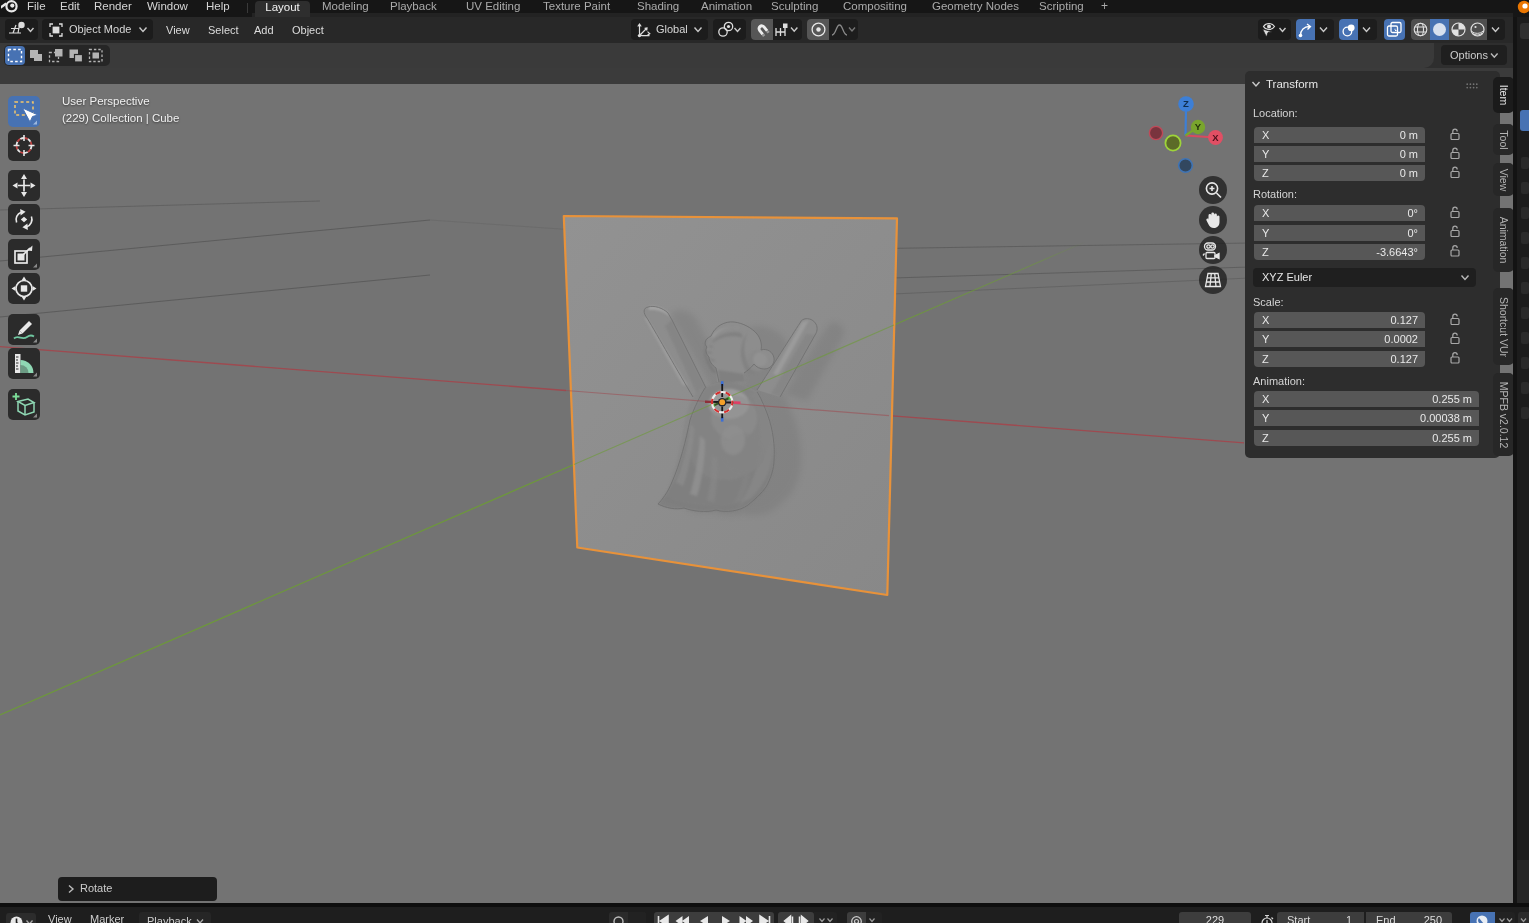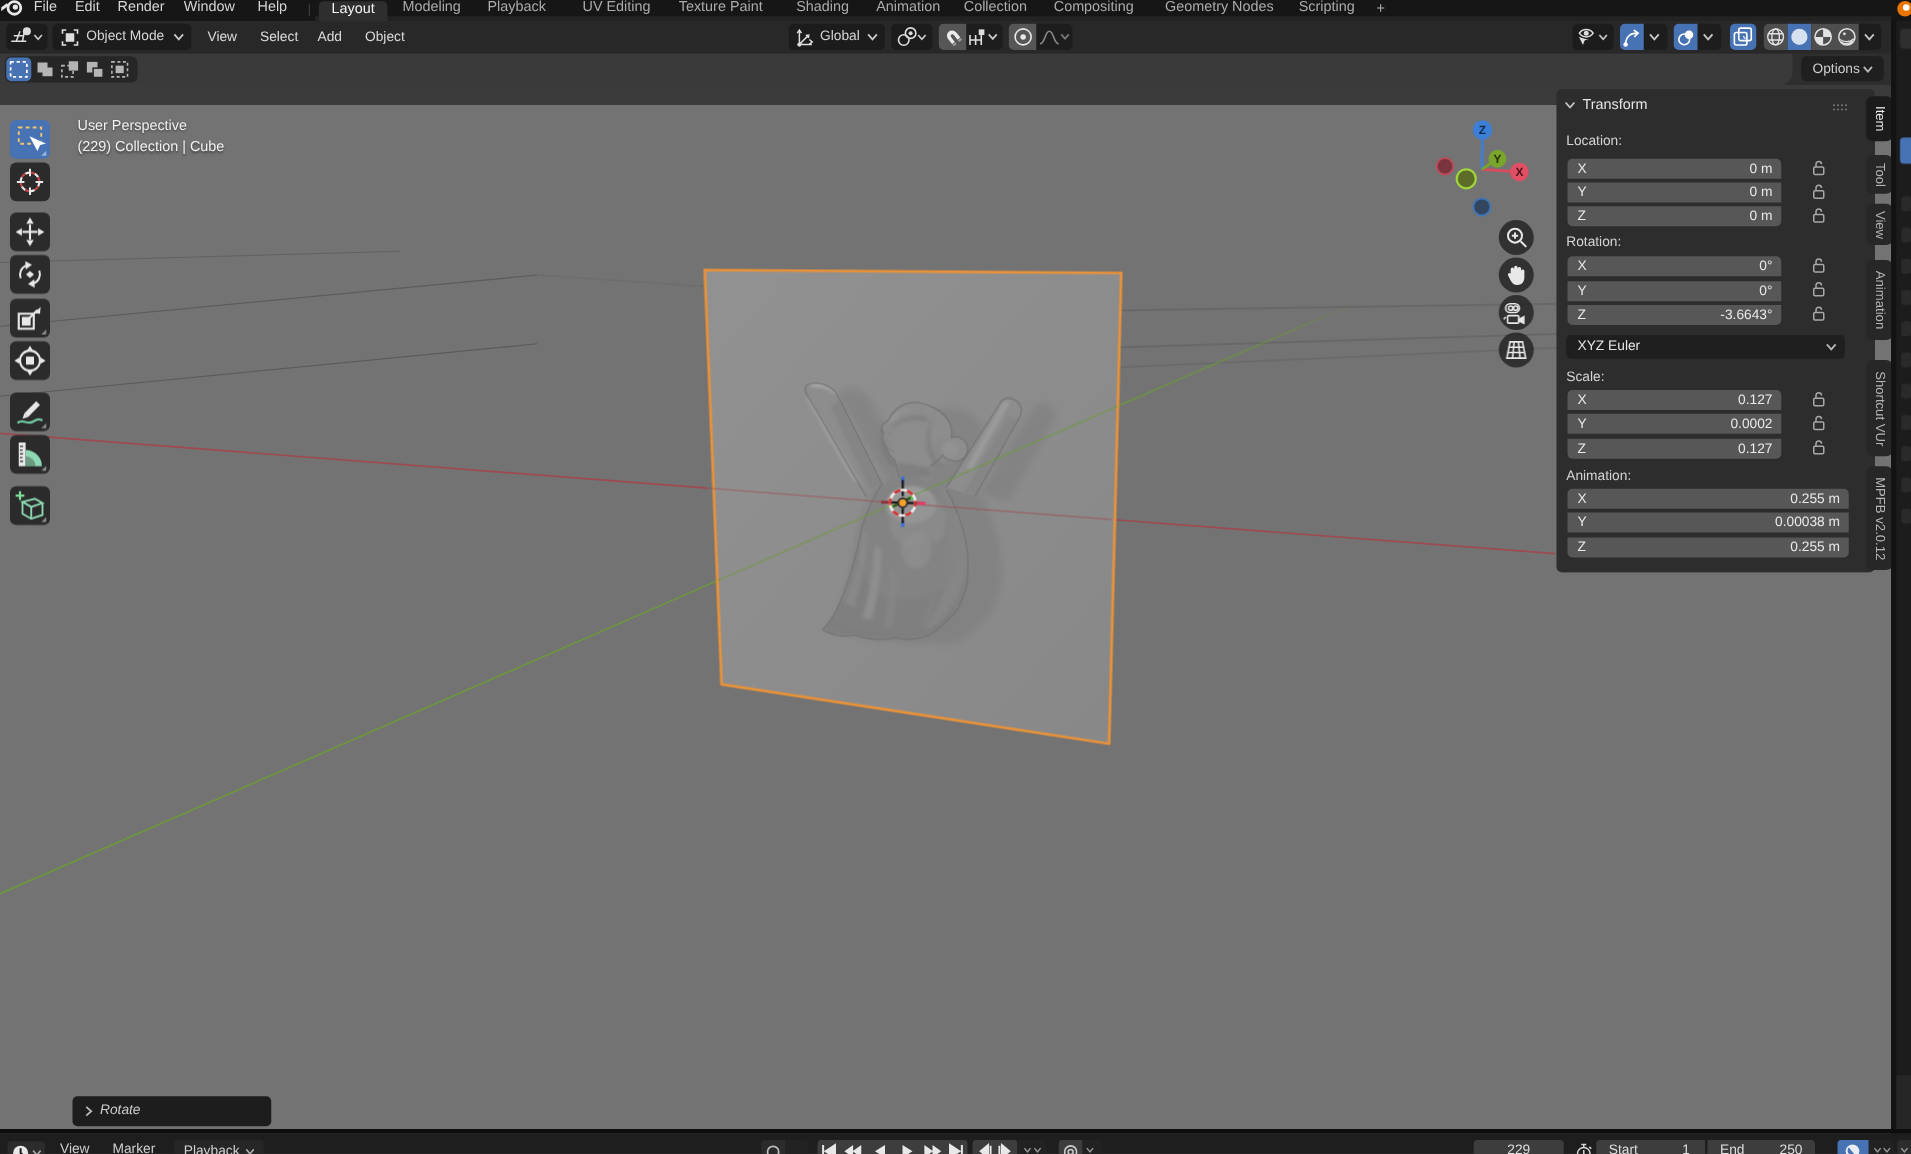--- a/index.html
+++ b/index.html
@@ -48,21 +48,21 @@
   <div class="tmenu" style="left:206px">Help</div>
   <div class="abs" style="left:247px;top:3px;width:1px;height:10px;background:#3a3a3a;"></div>
   <div class="abs" style="left:252px;top:13px;width:1261px;height:4px;background:#232323;"></div>
   <div class="wtab active" style="left:255px;width:55px">Layout</div>
   <div class="wtab" style="left:322px">Modeling</div>
   <div class="wtab" style="left:390px">Playback</div>
   <div class="wtab" style="left:466px">UV Editing</div>
   <div class="wtab" style="left:543px">Texture Paint</div>
   <div class="wtab" style="left:637px">Shading</div>
   <div class="wtab" style="left:701px">Animation</div>
-  <div class="wtab" style="left:771px">Collection</div>
+  <div class="wtab" style="left:771px">Sculpting</div>
   <div class="wtab" style="left:843px">Compositing</div>
   <div class="wtab" style="left:932px">Geometry Nodes</div>
   <div class="wtab" style="left:1039px">Scripting</div>
   <div class="wtab" style="left:1101px;font-size:12px;">+</div>
   <svg class="abs" style="left:1513px;top:0" width="16" height="16" viewBox="0 0 16 16">
     <circle cx="11" cy="7" r="6.2" fill="#ea7600"></circle>
     <circle cx="12" cy="6" r="2.6" fill="#ffffff"></circle>
   </svg>
 </div>
 <div id="hdr2">
@@ -640,21 +640,21 @@
   <div class="abs" style="left:4px;top:215px;width:8px;height:12px;background:#2a2a2a;border-radius:2px;"></div>
   <div class="abs" style="left:4px;top:240px;width:8px;height:12px;background:#2a2a2a;border-radius:2px;"></div>
   <div class="abs" style="left:4px;top:265px;width:8px;height:12px;background:#2a2a2a;border-radius:2px;"></div>
   <div class="abs" style="left:4px;top:290px;width:8px;height:12px;background:#2a2a2a;border-radius:2px;"></div>
   <div class="abs" style="left:4px;top:315px;width:8px;height:12px;background:#2a2a2a;border-radius:2px;"></div>
   <div class="abs" style="left:4px;top:340px;width:8px;height:12px;background:#2a2a2a;border-radius:2px;"></div>
   <div class="abs" style="left:4px;top:365px;width:8px;height:12px;background:#2a2a2a;border-radius:2px;"></div>
   <div class="abs" style="left:4px;top:390px;width:8px;height:12px;background:#2a2a2a;border-radius:2px;"></div>
   <div class="abs" style="left:0px;top:843px;width:12px;height:45px;background:#262626;"></div>
 </div>
-<div class="abs" style="left:58px;top:877px;width:159px;height:24px;background:#1d1d1d;border-radius:4px;font-style:italic;">
+<div class="abs" style="left:58px;top:877px;width:159px;height:24px;background:#1d1d1d;border-radius:4px;">
   <svg class="abs" style="left:9px;top:7px" width="8" height="10">
       <path d="M2 1.5 l4 3.5 -4 3.5" stroke="#bbb" stroke-width="1.4" fill="none"></path>
     </svg>
   <span style="position:absolute;left:22px;top:5px;color:#cccccc;font-size:11px;">Rotate</span>
 </div>
 <div id="border-bottom" class="abs" style="left:0;top:903px;width:1529px;height:4px;background:#0e0e0e;"></div>
 <div id="timeline">
   <div class="abs" style="left:6px;top:6px;width:30px;height:18px;background:#2c2c2c;border-radius:3px;">
     <svg class="abs" style="left:3px;top:2px" width="15" height="15" viewBox="0 0 15 15">
       <circle cx="7.5" cy="7.5" r="6" fill="#e8e8e8"></circle>

